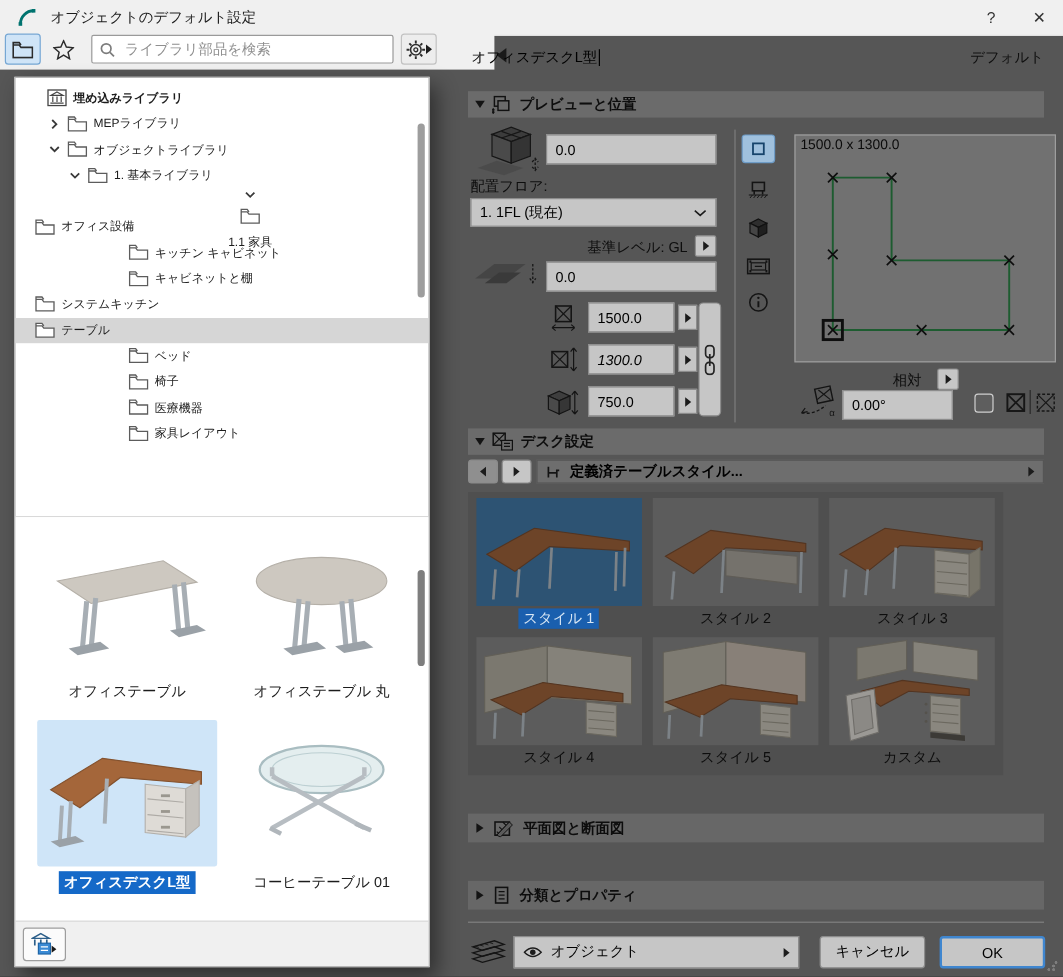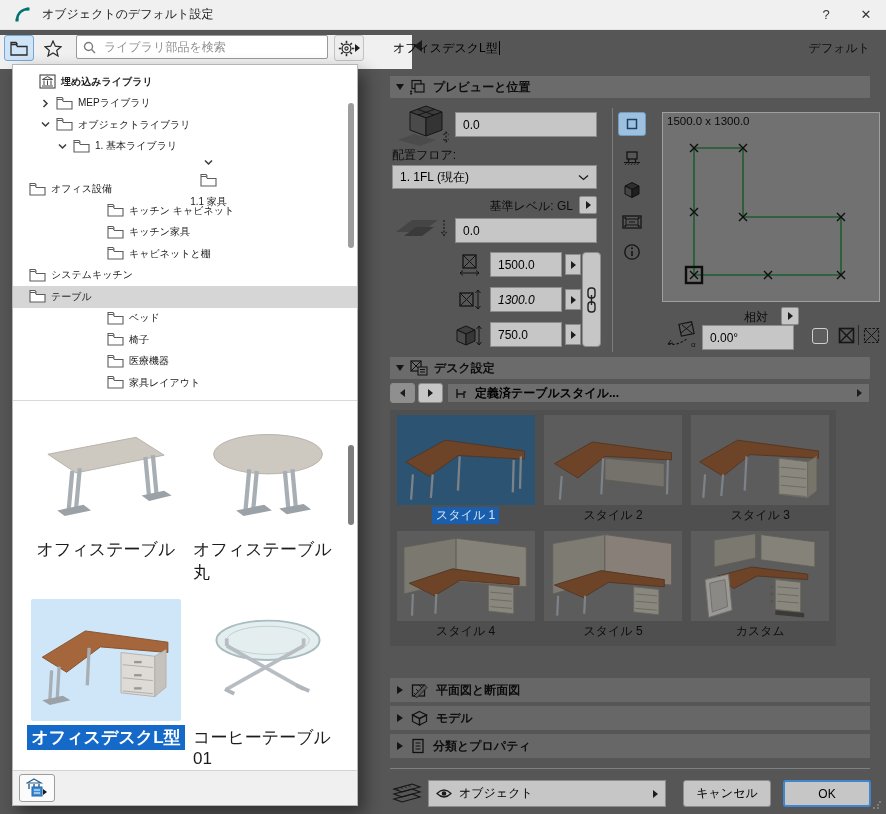--- a/index.html
+++ b/index.html
@@ -10,22 +10,22 @@
   }
   
   #titlebar{position:absolute;left:0;top:0;width:886px;height:30px;background:#f0f0f0;
     display:flex;align-items:center;border-bottom:1px solid #e2e2e2;}
   #titlebar .app-icon{width:18px;height:18px;margin:0 10px 0 14px;}
   #titlebar .ttl{font-size:12px;color:#1b1b1b;}
   #titlebar .spacer{flex:1;}
   .tb-btn{width:40px;height:30px;display:flex;align-items:center;justify-content:center;
     font-size:13px;color:#333;cursor:default;}
   
-  #toolbar{position:absolute;left:0;top:35px;width:412px;height:34px;background:#f0f0f0;
-    display:flex;}
+  #toolbar{position:absolute;left:0;top:24px;width:412px;height:34px;background:#f0f0f0;
+    display:flex;align-items:center;}
   .tool-btn{width:30px;height:26px;border:1px solid transparent;border-radius:3px;
     display:flex;align-items:center;justify-content:center;margin-left:4px;}
   .tool-btn.sel{background:#cfe4f7;border-color:#76a7d4;}
   #searchbox{display:flex;align-items:center;gap:6px;height:24px;width:252px;margin-left:8px;
     background:#fff;border:1px solid #9a9a9a;border-radius:2px;padding:0 6px;}
   #searchbox input{border:none;outline:none;flex:1;font:inherit;color:#222;background:transparent;}
   #searchbox input::placeholder{color:#8f8f8f;}
   #gearbtn{display:flex;align-items:center;margin-left:6px;border:1px solid #c2c2c2;
     border-radius:3px;background:#ededed;height:26px;padding:0 3px;}
   #flyanchor{position:absolute;left:414px;top:40px;width:0;height:0;
@@ -40,21 +40,21 @@
   .trow .chev{width:11px;height:11px;flex:0 0 11px;}
   .trow .ticon{width:17px;height:15px;flex:0 0 17px;}
   .tlabel{font-size:10px;color:#1c1c1c;}
   .vscroll{position:absolute;right:2px;top:8px;width:8px;bottom:8px;}
   .vthumb{position:absolute;left:1px;width:6px;background:#9d9d9d;border-radius:3px;}
   #thumbarea{position:relative;flex:1;background:#fff;padding:10px 14px 0 14px;}
   #thumbgrid{display:grid;grid-template-columns:158px 158px;grid-column-gap:4px;grid-row-gap:14px;}
   .thumb{display:flex;flex-direction:column;align-items:center;}
   .thumb .img{width:150px;height:122px;display:flex;align-items:center;justify-content:center;border-radius:2px;}
   .thumb.sel .img{background:#cfe5f8;}
-  .thumb .lbl{margin-top:4px;font-size:17px;color:#1c1c1c;padding:1px 4px;}
+  .thumb .lbl{margin-top:4px;font-size:12px;color:#1c1c1c;padding:1px 4px;}
   .thumb.sel .lbl{background:#1569c8;color:#fff;font-weight:bold;}
   #popfooter{height:38px;background:#f0f0f0;border-top:1px solid #d3d3d3;display:flex;align-items:center;}
   #libmgr{width:36px;height:28px;margin-left:6px;background:#fbfbfb;border:1px solid #9d9d9d;
     border-radius:3px;display:flex;align-items:center;justify-content:center;}
   #namefield{position:absolute;left:393px;top:38px;width:300px;height:20px;color:#000;
     font-size:12px;display:flex;align-items:center;}
   #namefield .caret{display:inline-block;width:1px;height:14px;background:#000;margin-left:1px;}
   #defaultlbl{position:absolute;right:16px;top:40px;color:#0f0f0f;}
   .sechead{position:absolute;left:390px;width:480px;height:22px;background:#6b6b6b;
     display:flex;align-items:center;gap:6px;padding:0 6px;}
@@ -241,29 +241,20 @@
           </span>
     <span class="tlabel">キッチン キャビネット</span>
   </div>
         <div class="trow" style="padding-left: 78px;">
     <span class="chev"></span>
     <span class="ticon">
             <svg width="17" height="14" viewBox="0 0 17 14">
               <path d="M1 3.5 h5 l1.5 2 H16 V13 H1 Z M1 3.5 V1.5 h5 l1.5 2" fill="#fff" stroke="#5c5c5c" stroke-width="1.1"></path>
             </svg>
           </span>
-    <span class="tlabel">キッチン家具</span>
-  </div>
-        <div class="trow" style="padding-left: 78px;">
-    <span class="chev"></span>
-    <span class="ticon">
-            <svg width="17" height="14" viewBox="0 0 17 14">
-              <path d="M1 3.5 h5 l1.5 2 H16 V13 H1 Z M1 3.5 V1.5 h5 l1.5 2" fill="#fff" stroke="#5c5c5c" stroke-width="1.1"></path>
-            </svg>
-          </span>
     <span class="tlabel">キャビネットと棚</span>
   </div>
         <div class="trow" style="">
     <span class="chev"></span>
     <span class="ticon">
             <svg width="17" height="14" viewBox="0 0 17 14">
               <path d="M1 3.5 h5 l1.5 2 H16 V13 H1 Z M1 3.5 V1.5 h5 l1.5 2" fill="#fff" stroke="#5c5c5c" stroke-width="1.1"></path>
             </svg>
           </span>
     <span class="tlabel">システムキッチン</span>
@@ -733,29 +724,20 @@
 
   <div class="collbar" style="top:678px;">
     <span class="tri-r"></span>
     <svg width="17" height="15" viewBox="0 0 17 15">
         <rect x="1.5" y="2" width="12" height="11" fill="none" stroke="#111" stroke-width="1.3"></rect>
         <path d="M13.5 2 L3 13 M8 2 l4 4 M5 6 l4 4 M3 10 l3 3" stroke="#111" stroke-width=".9"></path>
         <polygon points="13.5,2 16,4.5 6,14.5 3,13" fill="#5a5a5a" stroke="#111" stroke-width=".8"></polygon>
       </svg>
     <span class="cap">平面図と断面図</span>
   </div>
-  <div class="collbar" style="top:706px;">
-    <span class="tri-r"></span>
-    <svg width="17" height="16" viewBox="0 0 17 16">
-        <polygon points="8.5,1.5 15.5,5 8.5,8.5 1.5,5" fill="none" stroke="#111" stroke-width="1.2"></polygon>
-        <polygon points="1.5,5 8.5,8.5 8.5,15 1.5,11.5" fill="none" stroke="#111" stroke-width="1.2"></polygon>
-        <polygon points="8.5,8.5 15.5,5 15.5,11.5 8.5,15" fill="none" stroke="#111" stroke-width="1.2"></polygon>
-      </svg>
-    <span class="cap">モデル</span>
-  </div>
   <div class="collbar" style="top:734px;">
     <span class="tri-r"></span>
     <svg width="14" height="16" viewBox="0 0 14 16">
         <rect x="2" y="1.5" width="10" height="13" fill="none" stroke="#111" stroke-width="1.3"></rect>
         <line x1="4.5" y1="5" x2="9.5" y2="5" stroke="#111"></line>
         <line x1="4.5" y1="8" x2="9.5" y2="8" stroke="#111"></line>
         <line x1="4.5" y1="11" x2="9.5" y2="11" stroke="#111"></line>
       </svg>
     <span class="cap">分類とプロパティ</span>
   </div>

